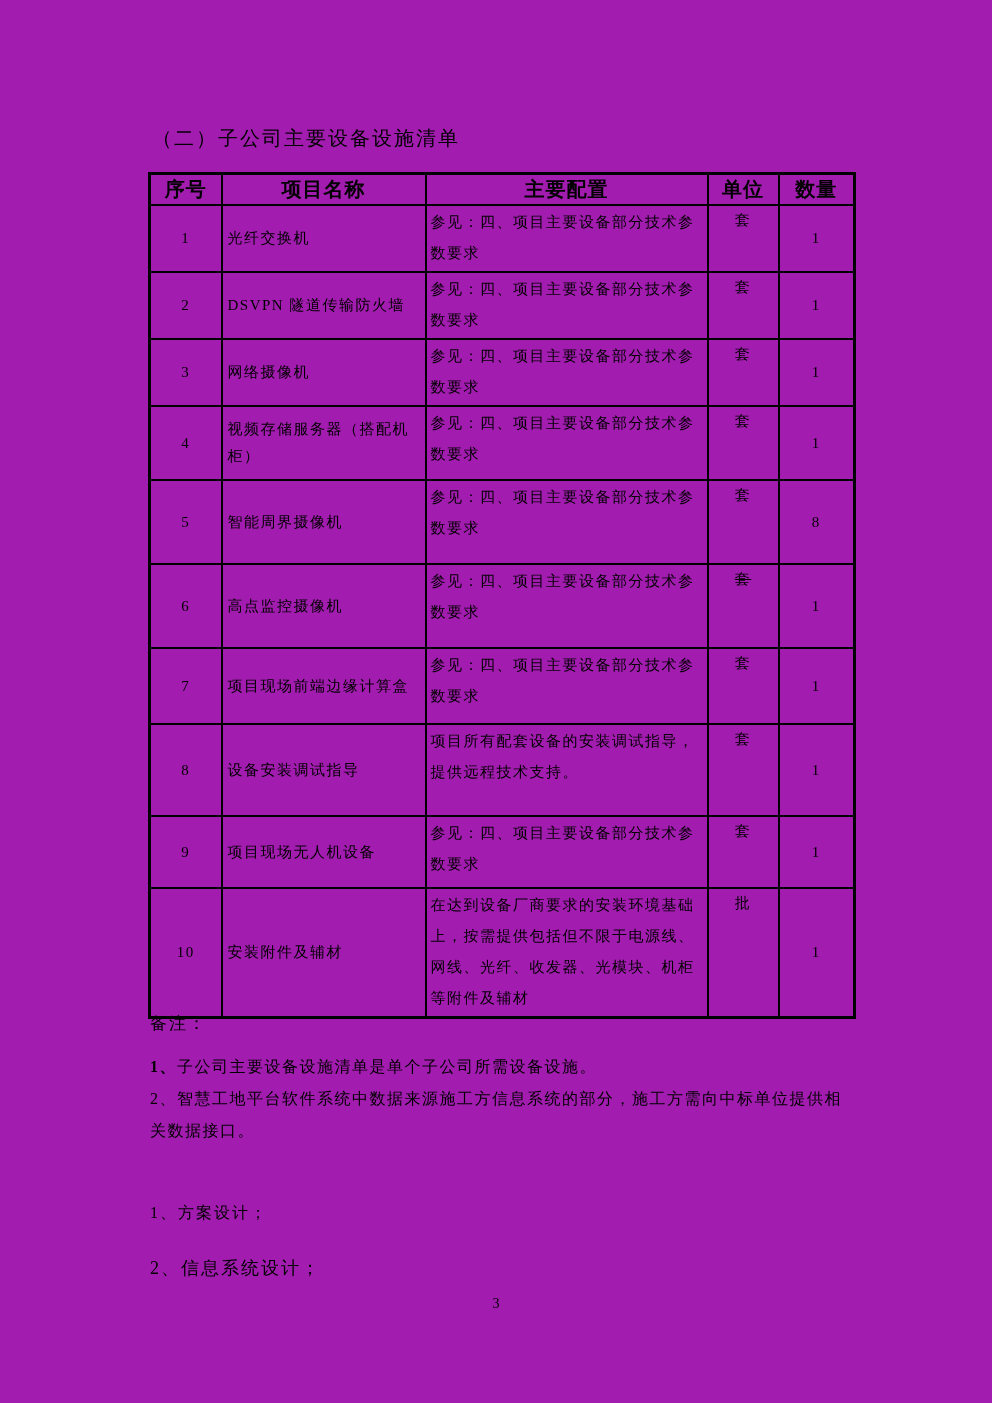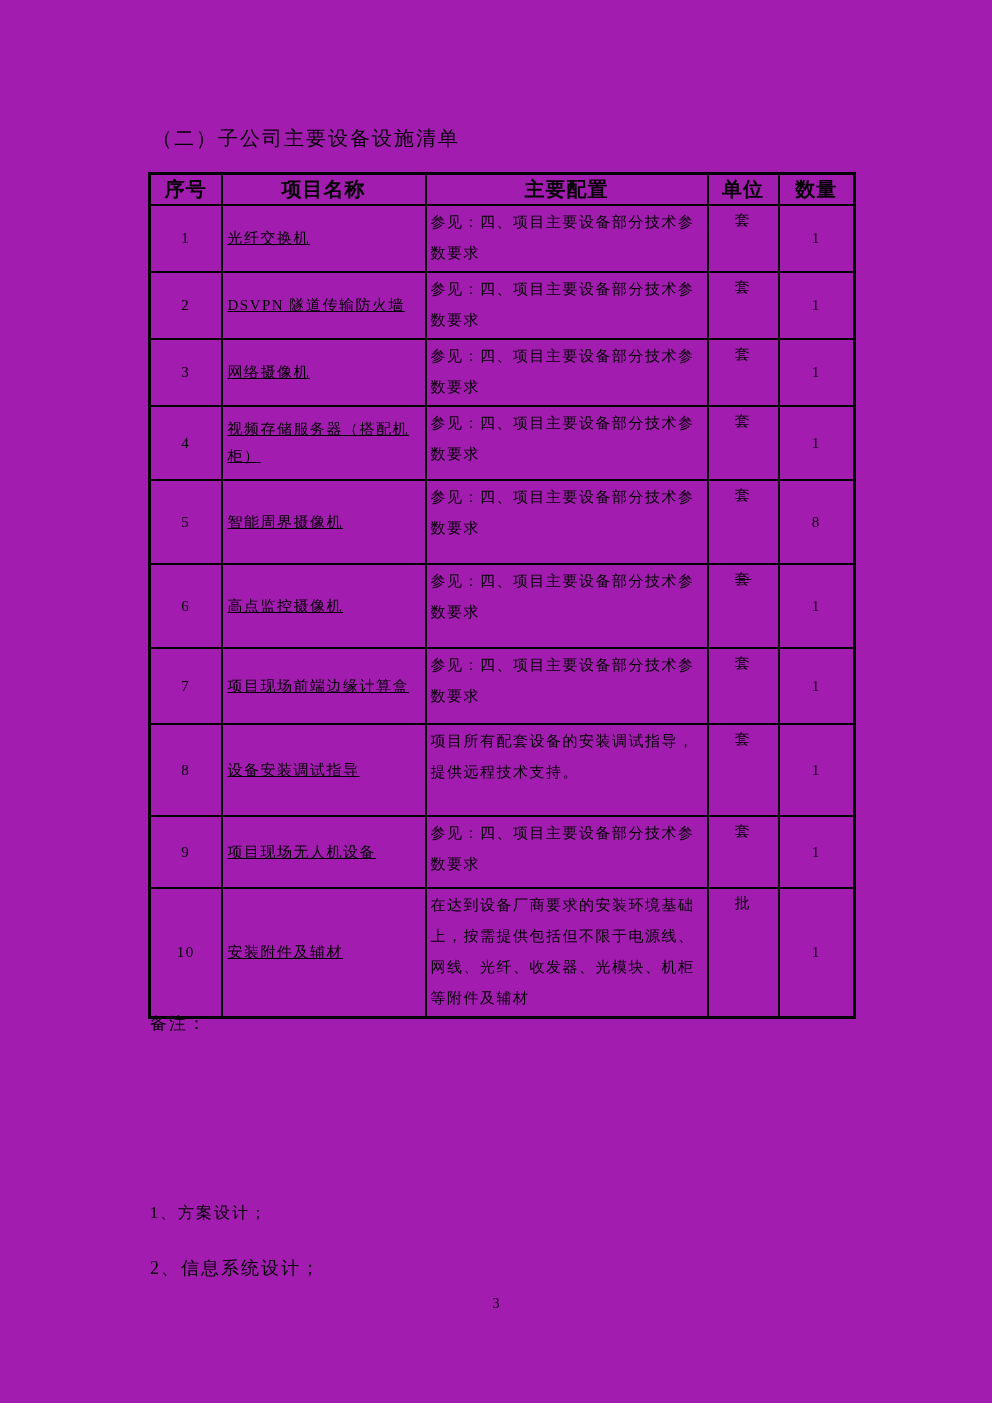--- a/index.html
+++ b/index.html
@@ -65,21 +65,20 @@
   }
   td.c-no {
     text-align: center;
     vertical-align: middle;
   }
   td.c-name {
     text-align: left;
     vertical-align: middle;
     padding: 2px 3px 2px 5px;
     line-height: 27px;
-    text-decoration: underline;
   }
   td.c-config {
     text-align: left;
     vertical-align: top;
     padding: 1px 2px 2px 4px;
     line-height: 31px;
   }
   td.c-unit {
     text-align: center;
     vertical-align: top;
@@ -253,20 +252,24 @@
         <td class="c-name">安装附件及辅材</td>
         <td class="c-config">在达到设备厂商要求的安装环境基础上，按需提供包括但不限于电源线、网线、光纤、收发器、光模块、机柜等附件及辅材</td>
         <td class="c-unit">批</td>
         <td class="c-qty">1</td>
       </tr>
     </tbody>
   </table>
 
   <div class="notes-label">备注：</div>
 
+  <div class="notes-body">
+    <div><span class="note-prefix-bold">1、</span><span>子公司主要设备设施清单是单个子公司所需设备设施。</span></div>
+    <div><span>2、</span><span>智慧工地平台软件系统中数据来源施工方信息系统的部分，施工方需向中标单位提供相关数据接口。</span></div>
+  </div>
 
 
   <div class="scope-item-1">1、方案设计；</div>
   <div class="scope-item-2">2、信息系统设计；</div>
 
   <div class="page-number">3</div>
 
 </div>
 
 </body></html>

